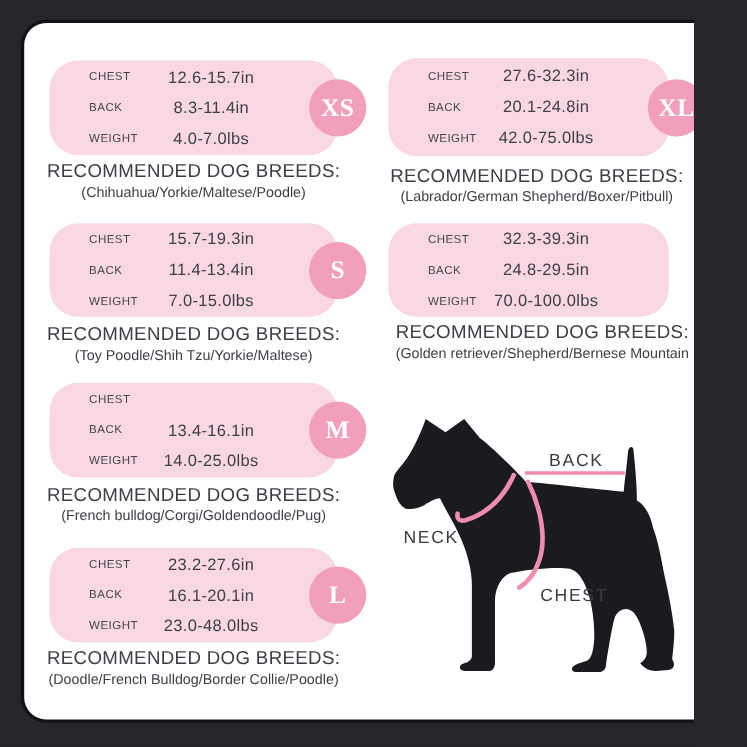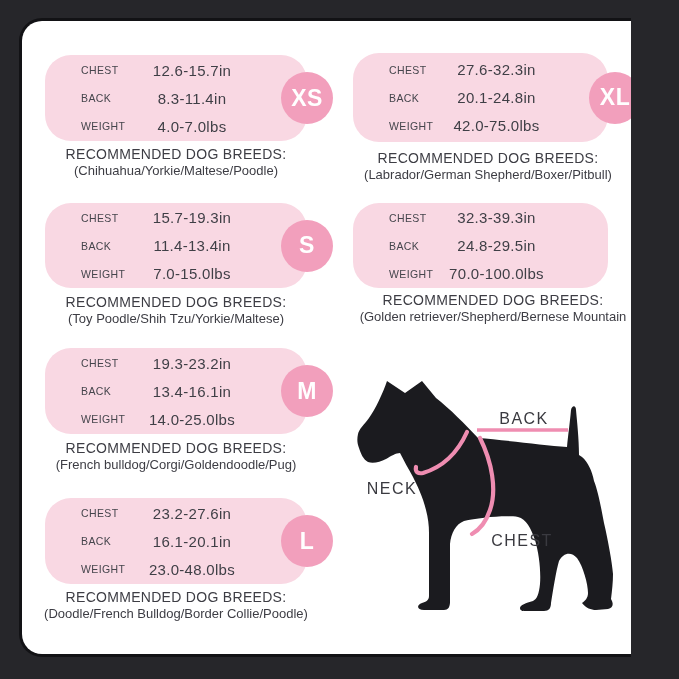--- a/index.html
+++ b/index.html
@@ -8,27 +8,27 @@
   .panel{position:absolute;left:22px;top:21px;width:635px;height:633px;background:#ffffff;
          border-radius:20px;box-shadow:0 0 0 3px #121215;}
 
   .card{position:absolute;background:#f9d8e3;border-radius:26px;display:flex;
         flex-direction:column;justify-content:center;gap:1px;}
   .row{display:flex;align-items:center;height:27px;padding-left:36px;}
   .lbl{width:58px;font-size:10.5px;letter-spacing:.4px;color:#45454c;}
   .val{flex:1;text-align:center;padding-right:62px;font-size:15px;color:#3f3f46;letter-spacing:.3px;}
   .badge{position:absolute;top:50%;transform:translateY(-50%);width:52px;height:52px;border-radius:50%;
          background:#f29fbc;color:#ffffff;font-weight:bold;font-size:23px;display:flex;
-         align-items:center;justify-content:center;letter-spacing:.5px;}
+         align-items:center;justify-content:center;letter-spacing:.5px;font-family:Liberation Serif, serif;}
   .card-l .badge{right:-26px;}
   .card-r .badge{right:-33px;}
   .badge.badge-xxl{font-size:19px;letter-spacing:-1px;}
 
   .breeds{position:absolute;text-align:center;color:#3d3d44;}
-  .rec{font-size:14px;letter-spacing:.3px;text-align:center;}
+  .rec{font-size:17px;letter-spacing:.3px;text-align:center;}
   .list{font-size:13px;margin-top:1px;line-height:1.22;}
 
   .pos-xs {left:45px;top:55px;width:262px;height:86px;}
   .pos-s  {left:45px;top:203px;width:262px;height:85px;}
   .pos-m  {left:45px;top:348px;width:262px;height:86px;}
   .pos-lg {left:45px;top:498px;width:262px;height:86px;}
   .pos-xl {left:353px;top:53px;width:255px;height:89px;}
   .pos-xxl{left:353px;top:203px;width:255px;height:85px;}
 
   .breeds-xs {left:26px;top:146px;width:300px;}
@@ -84,21 +84,20 @@
     <div class="badge">S</div>
   </section>
   <div class="breeds breeds-s">
     <div class="rec">RECOMMENDED DOG BREEDS:</div>
     <div class="list">(Toy Poodle/Shih Tzu/Yorkie/Maltese)</div>
   </div>
 
   <section class="card card-l pos-m">
     <div class="row">
       <span class="lbl">CHEST</span>
-      <span class="val">19.3-23.2in</span>
     </div>
     <div class="row">
       <span class="lbl">BACK</span>
       <span class="val">13.4-16.1in</span>
     </div>
     <div class="row">
       <span class="lbl">WEIGHT</span>
       <span class="val">14.0-25.0lbs</span>
     </div>
     <div class="badge">M</div>

